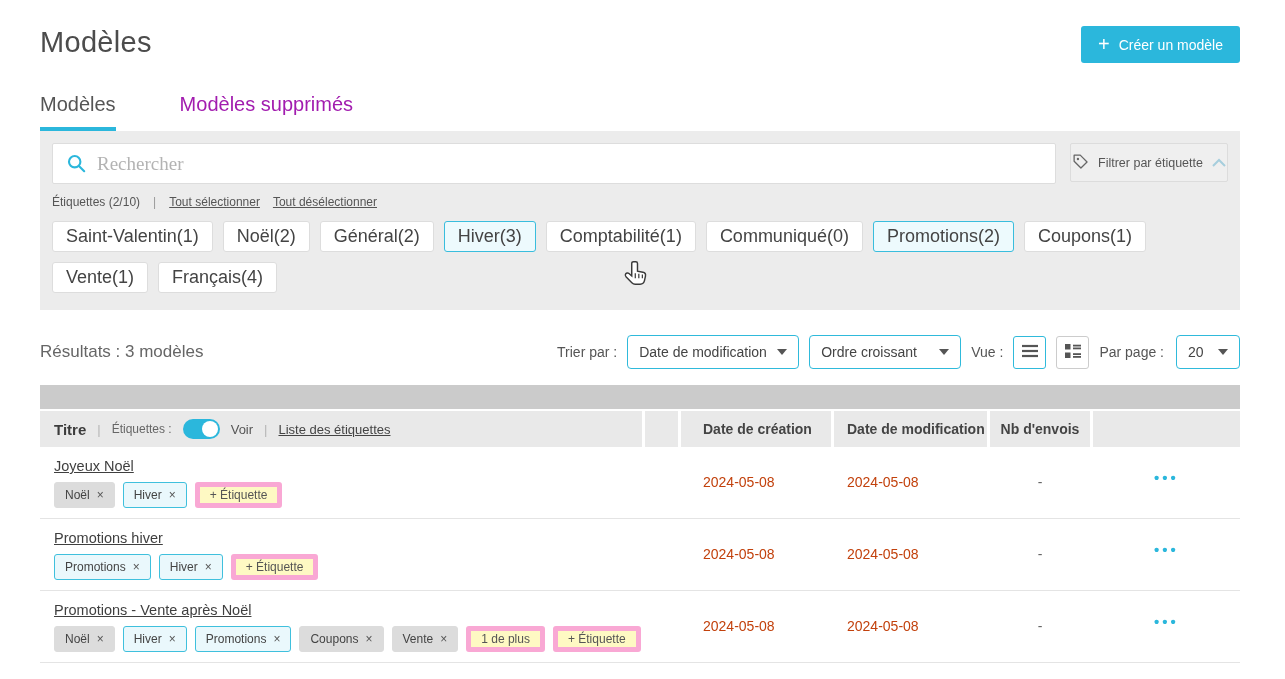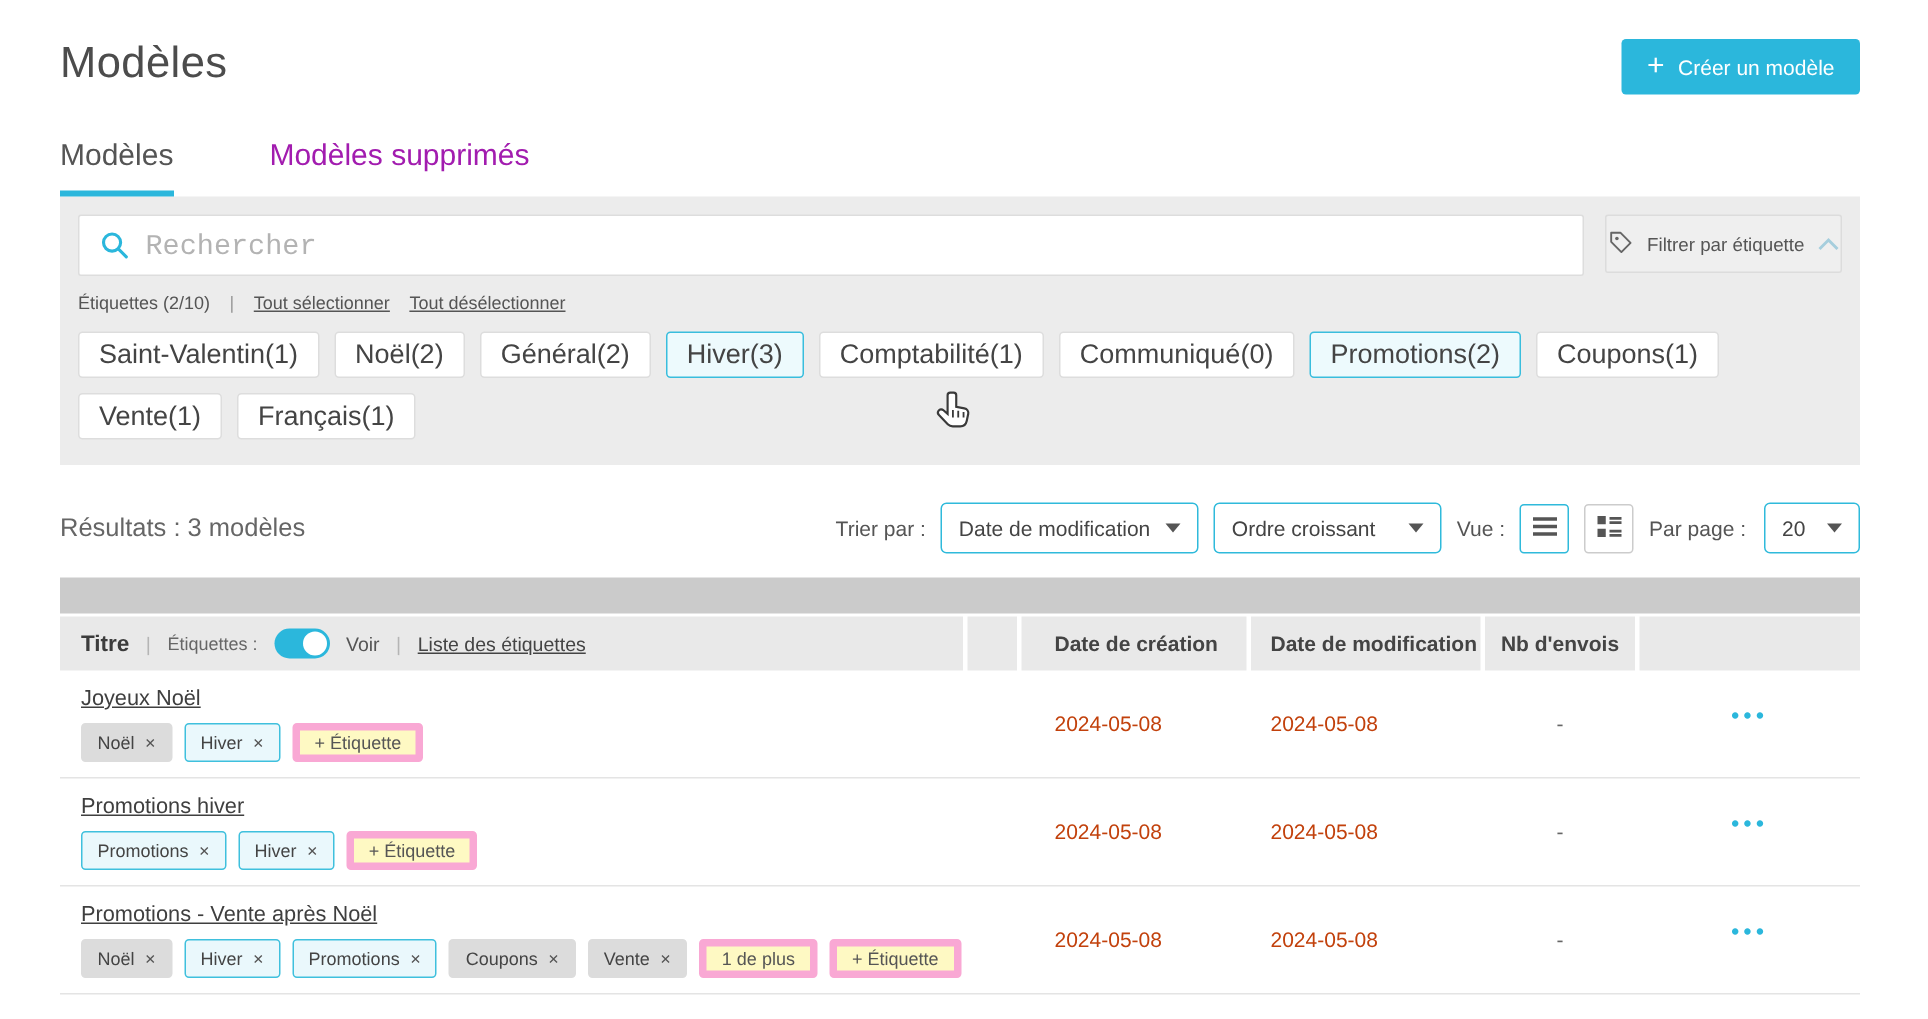--- a/index.html
+++ b/index.html
@@ -19,21 +19,21 @@
   .tabs { display:flex; gap:64px; margin-top:30px; }
   .tab { font-size:20px; color:#a21caf; padding-bottom:11px; cursor:pointer; border-bottom:4px solid transparent; }
   .tab.active { color:#555; border-bottom-color:#2bb7dc; }
 
   
   .filter-panel { background:#ececec; padding:12px 12px 0 12px; }
   .search-row { display:flex; gap:14px; }
   .search-box { position:relative; flex:1; }
   .search-box input { width:100%; height:41px; border:1px solid #ddd; border-radius:2px;
     padding:0 12px 0 44px; font-size:19px; color:#555; outline:none;
-    font-family:Liberation Mono, monospace; }
+    font-family:Liberation Serif, serif; }
   .search-box input::placeholder { color:#b3b3b3; }
   .search-icon { position:absolute; left:14px; top:10px; }
   .filter-btn { width:158px; height:39px; background:#efefef; border:1px solid #dcdcdc; border-radius:2px;
     display:flex; align-items:center; justify-content:center; gap:9px; font-size:12.5px; color:#555;
     cursor:pointer; font-family:"Liberation Sans", sans-serif; }
   .tags-meta { display:flex; align-items:center; gap:13px; margin-top:11px; font-size:12px; color:#555; }
   .tags-meta .pipe { color:#999; }
   .meta-link { color:#555; text-decoration:underline; cursor:pointer; }
   .tag-chips { display:flex; flex-wrap:wrap; gap:10px; padding:12px 0 17px; }
   .chip { height:31px; padding:0 13px; display:inline-flex; align-items:center; background:#fff;
@@ -150,21 +150,21 @@
     <div class="tag-chips">
         <button class="chip">Saint-Valentin(1)</button>
         <button class="chip">Noël(2)</button>
         <button class="chip">Général(2)</button>
         <button class="chip selected">Hiver(3)</button>
         <button class="chip">Comptabilité(1)</button>
         <button class="chip">Communiqué(0)</button>
         <button class="chip selected">Promotions(2)</button>
         <button class="chip">Coupons(1)</button>
         <button class="chip">Vente(1)</button>
-        <button class="chip">Français(1)</button>
+        <button class="chip">Français(4)</button>
       </div>
   </div>
 
   <div class="toolbar">
     <div class="results">Résultats : 3 modèles</div>
     <div class="controls">
       <span class="lbl">Trier par :</span>
       <div class="select sort">
         <span>Date de modification</span>
         <span class="caret"></span>

